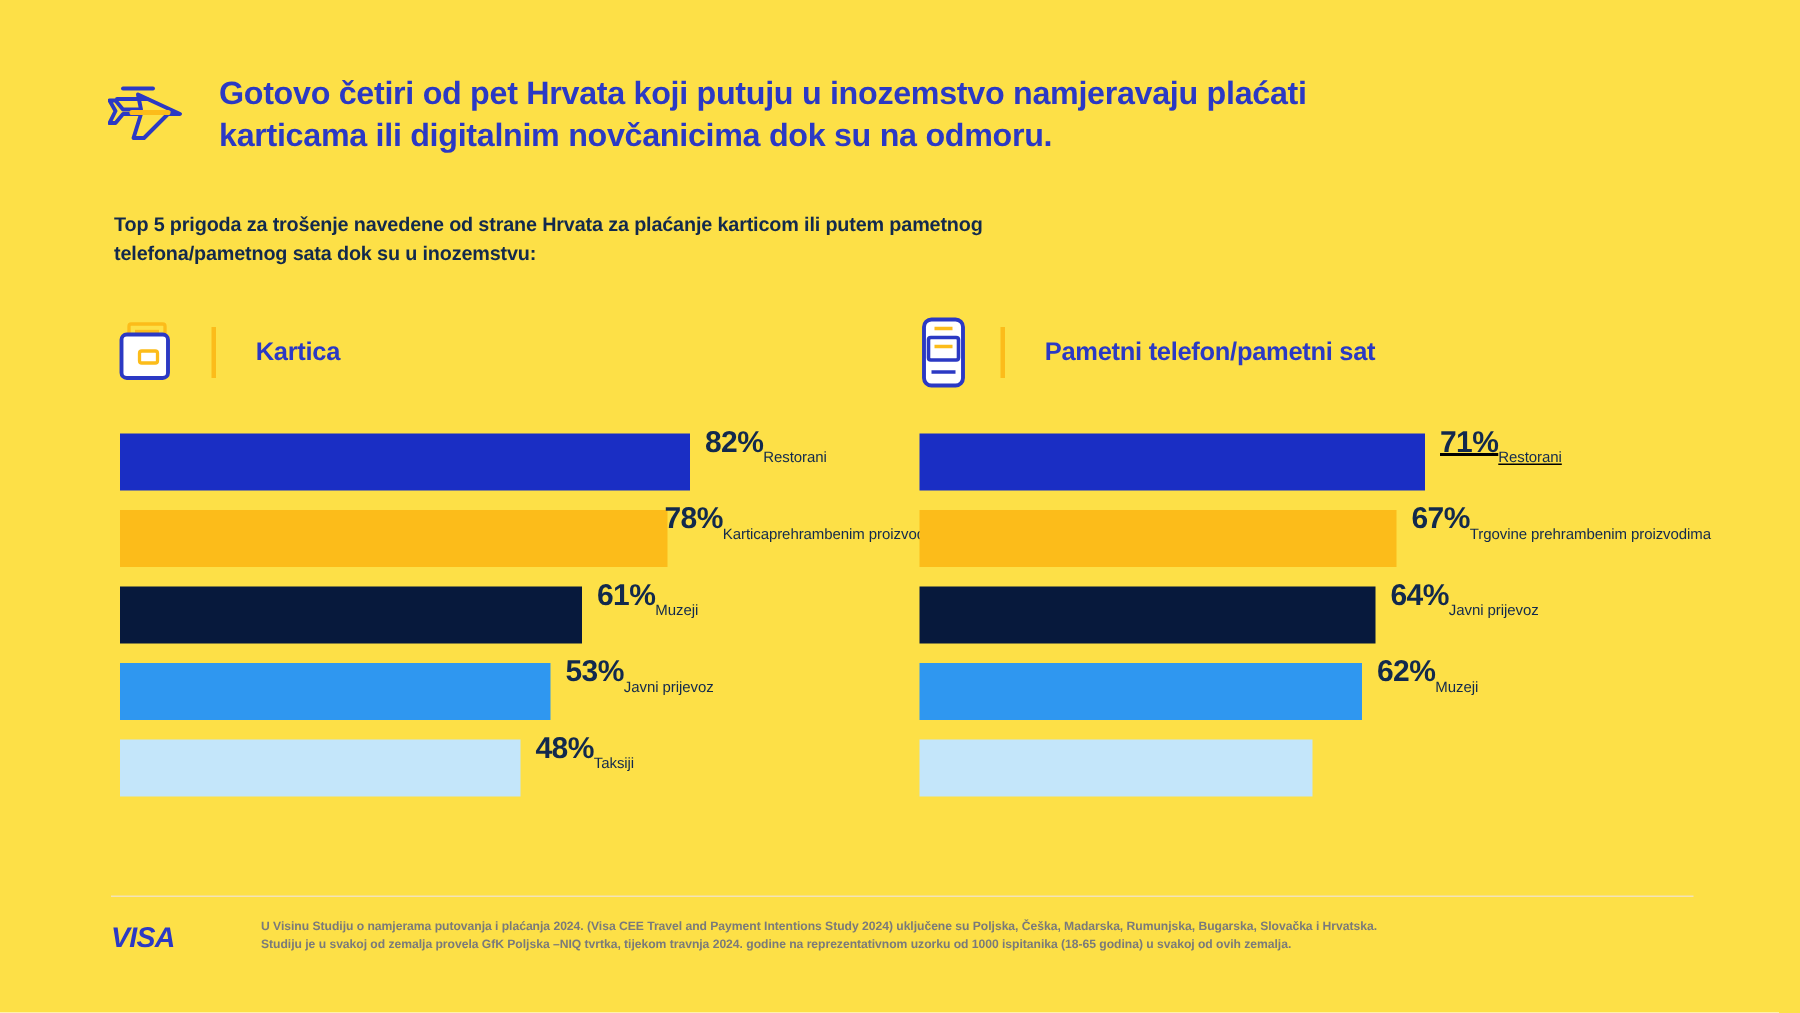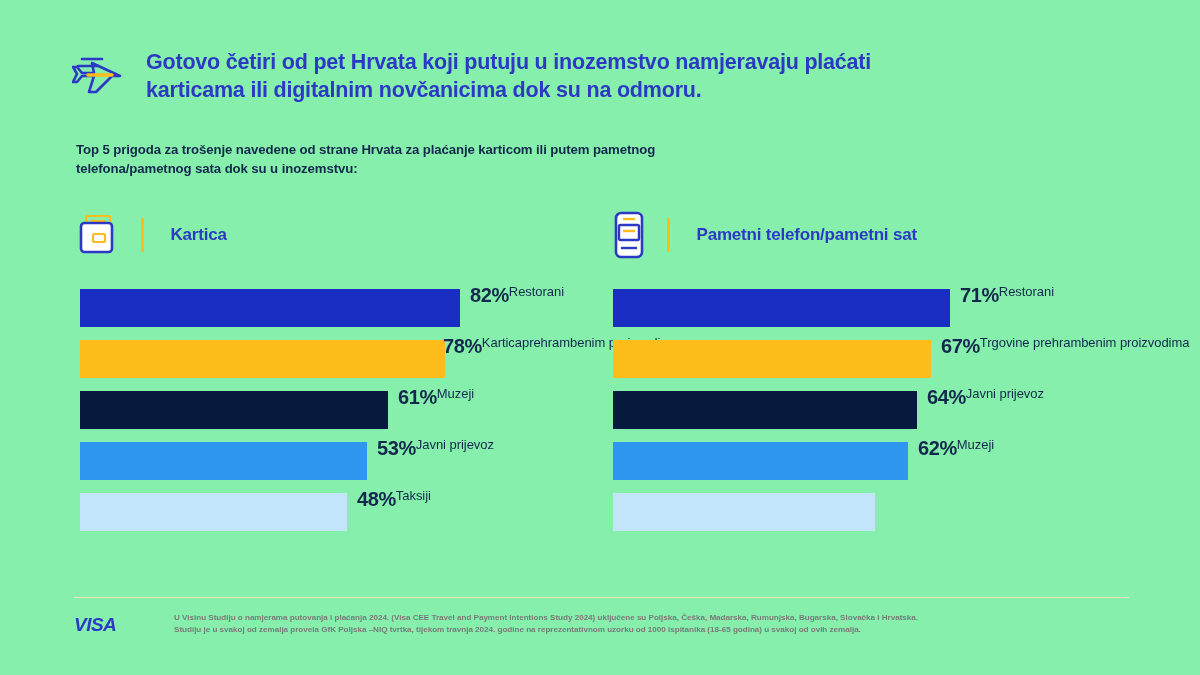--- a/index.html
+++ b/index.html
@@ -10,21 +10,21 @@
     height: 675px;
     background: #ffffff;
     font-family: "Liberation Sans", sans-serif;
     overflow: hidden;
   }
 
   .page {
     position: relative;
     width: 1200px;
     height: 675px;
-    background: #86efac;
+    background: #fde047;
   }
 
   
   .headline-row {
     position: absolute;
     left: 72px;
     top: 48px;
     width: 900px;
     display: flex;
     align-items: flex-start;
@@ -128,25 +128,26 @@
 
   .bar-value {
     font-size: 20px;
     font-weight: bold;
     color: #12294D;
     line-height: 1.15;
     letter-spacing: -0.4px;
   }
 
   .bar-name {
-    font-size: 13px;
+    font-size: 10px;
     color: #12294D;
     line-height: 1.22;
     letter-spacing: -0.05px;
     font-weight: normal;
+    margin-top: 16px;
   }
 
   
   .divider {
     position: absolute;
     left: 74px;
     top: 597px;
     width: 1055px;
     height: 1.4px;
     background: #F3E3B8;
@@ -259,21 +260,21 @@
         <div class="bar-labels" style="left: 277px;">
           <div class="bar-value">48%</div>
           <div class="bar-name">Taksiji</div>
         </div>
       </div>
     </div>
 
   <div class="chart right" id="chart-right">
       <div class="bar-row">
         <div class="bar" style="width: 337px; background: rgb(26, 46, 196);"></div>
-        <div class="bar-labels" style="left: 347px;">
+        <div class="bar-labels" style="left: 347px; text-decoration: underline;">
           <div class="bar-value">71%</div>
           <div class="bar-name">Restorani</div>
         </div>
       </div>
       <div class="bar-row">
         <div class="bar" style="width: 318px; background: rgb(252, 188, 26);"></div>
         <div class="bar-labels" style="left: 328px;">
           <div class="bar-value">67%</div>
           <div class="bar-name">Trgovine prehrambenim proizvodima</div>
         </div>

